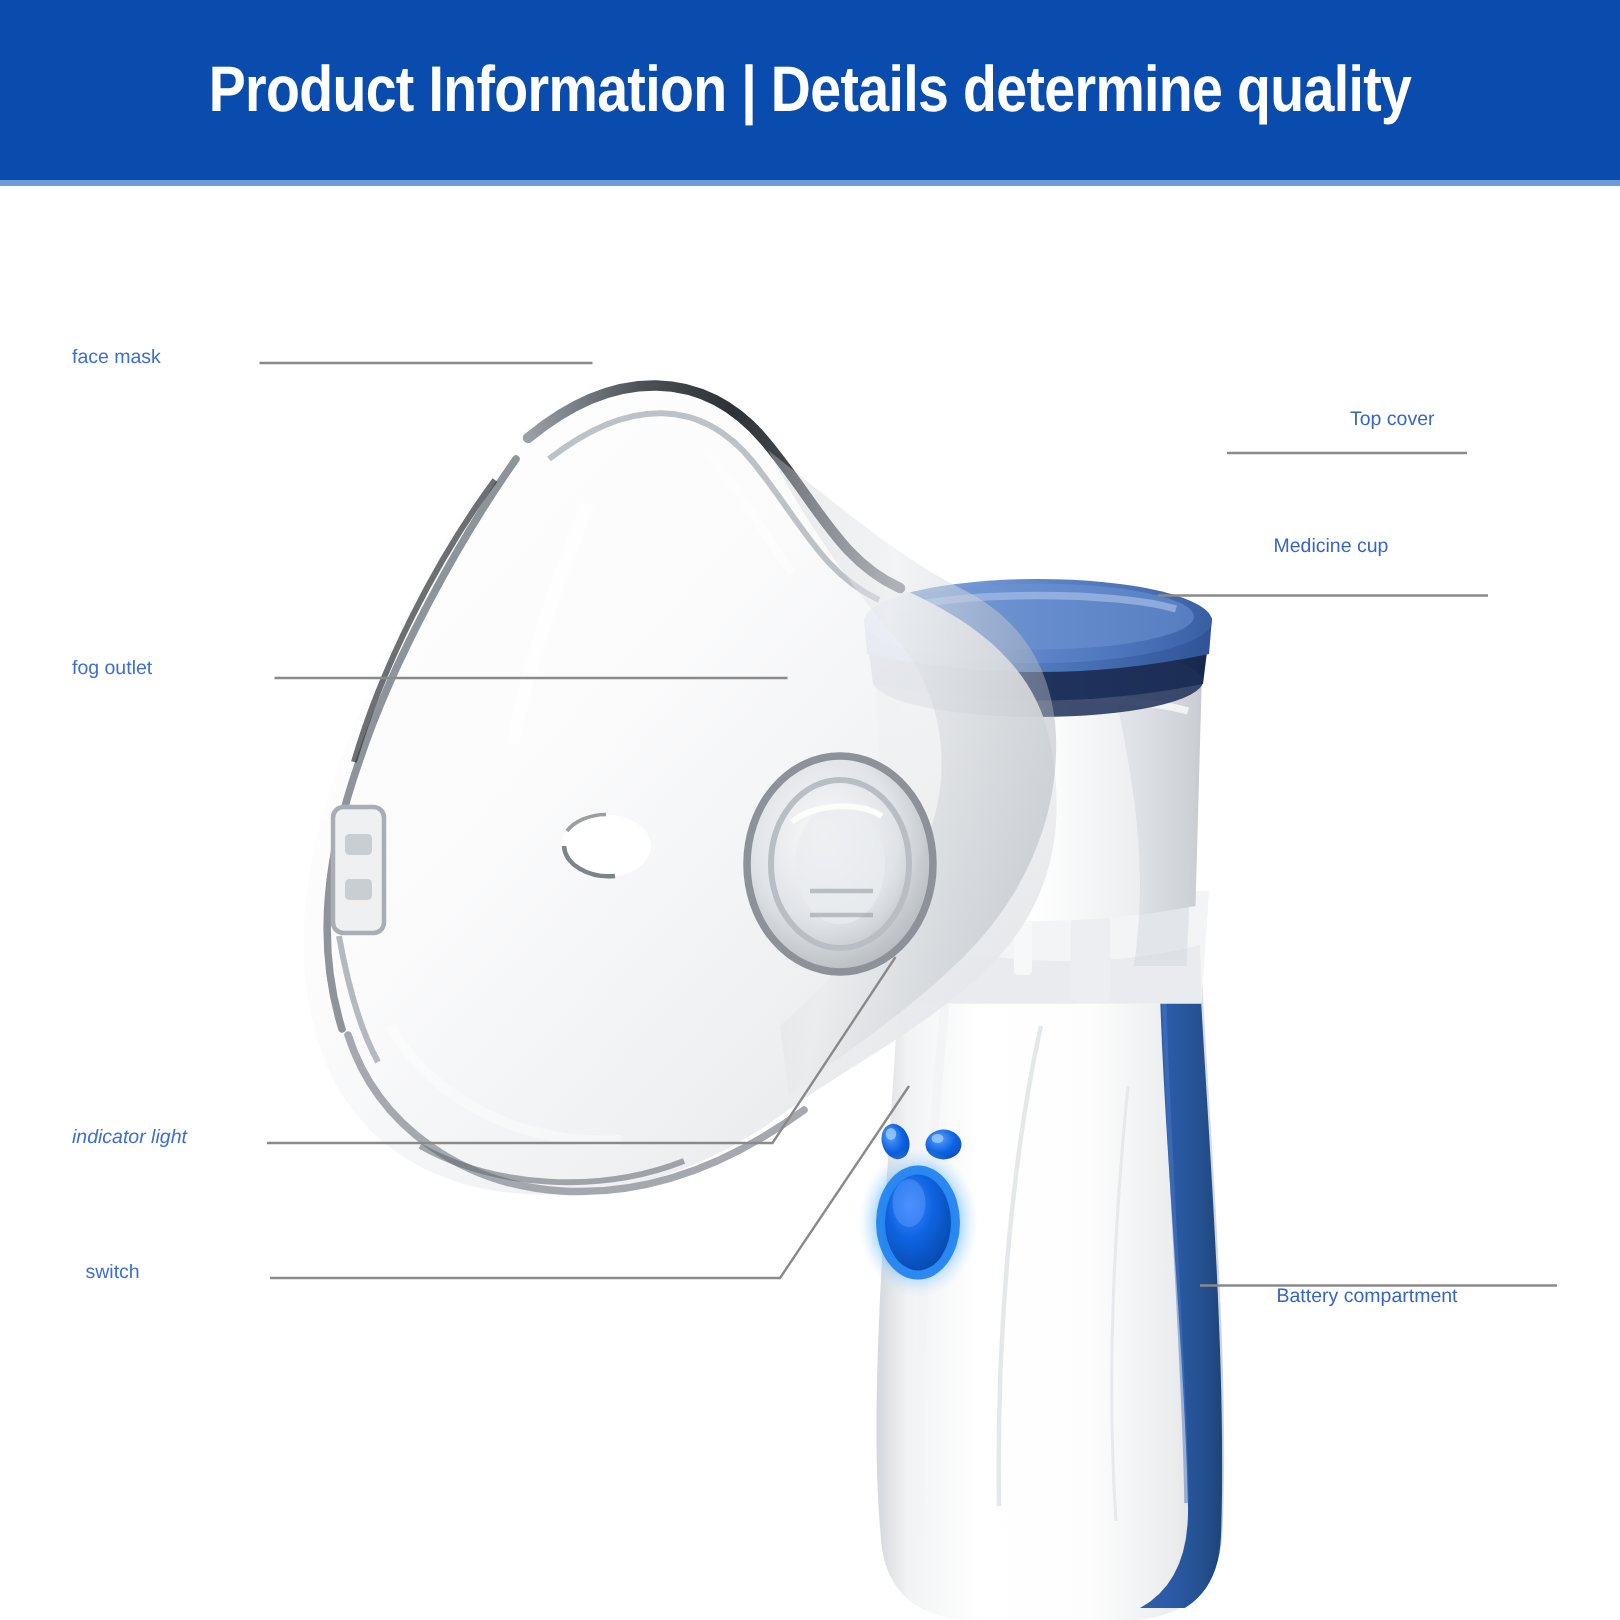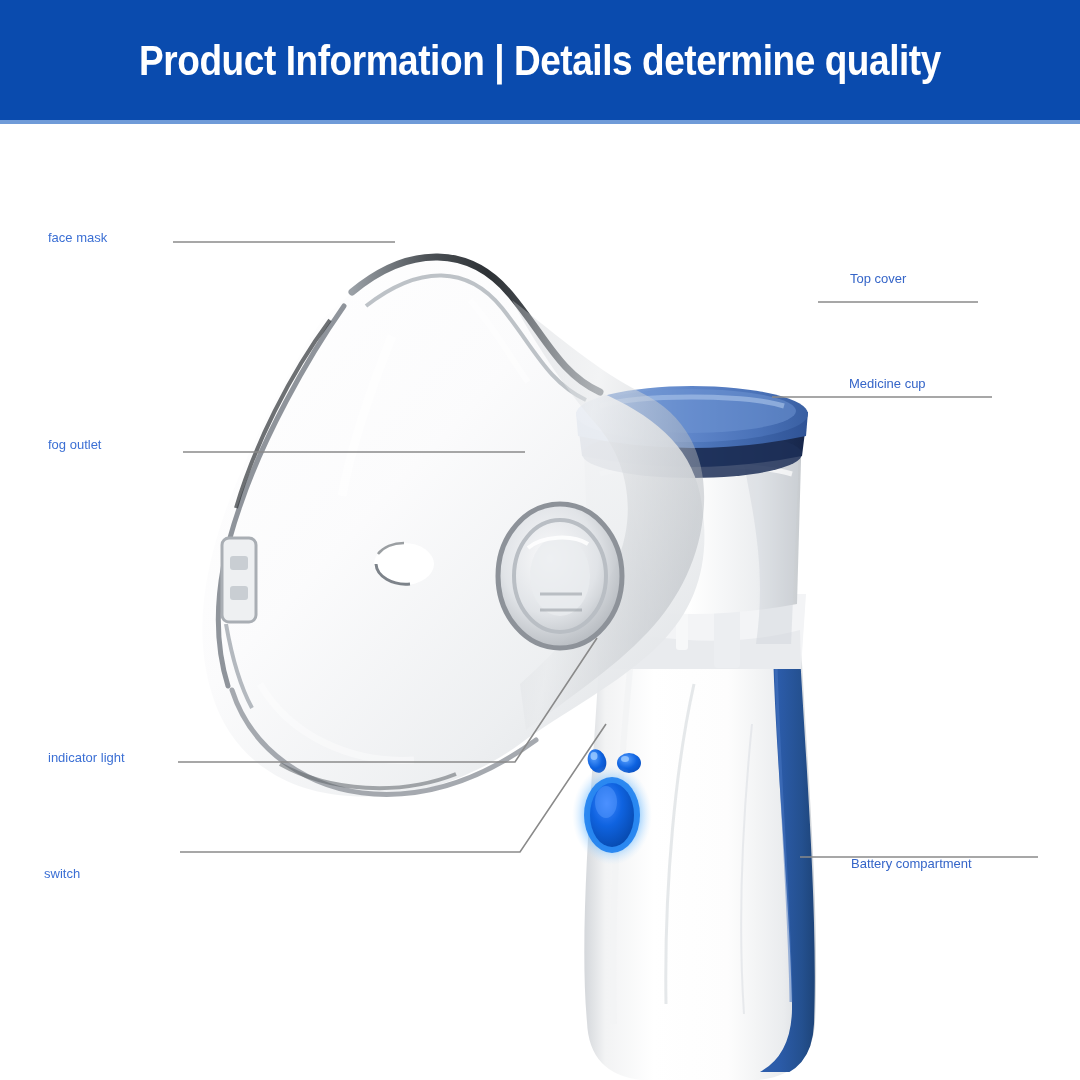--- a/index.html
+++ b/index.html
@@ -76,24 +76,24 @@
     font-size: 13px;
     line-height: 1;
     white-space: nowrap;
   }
   .callout-label.right {
     color: #3565c8;
   }
 
   #label-face-mask      { left: 48px;  top: 231px; }
   #label-fog-outlet     { left: 48px;  top: 438px; }
-  #label-indicator      { left: 48px;  top: 751px; }
-  #label-switch         { left: 44px;  top: 841px; margin-top: 26px; }
-  #label-top-cover      { left: 850px; top: 272px; }
-  #label-medicine-cup   { left: 849px; top: 357px; margin-top: 20px; }
+  #label-indicator      { left: 48px;  top: 751px; font-style: italic; }
+  #label-switch         { left: 57px;  top: 841px; }
+  #label-top-cover      { left: 900px; top: 272px; }
+  #label-medicine-cup   { left: 849px; top: 357px; }
   #label-battery        { left: 851px; top: 821px; margin-top: 36px; }
 
   
   #leader-svg {
     position: absolute;
     left: 0;
     top: 0;
     width: 1080px;
     height: 1080px;
     pointer-events: none;

